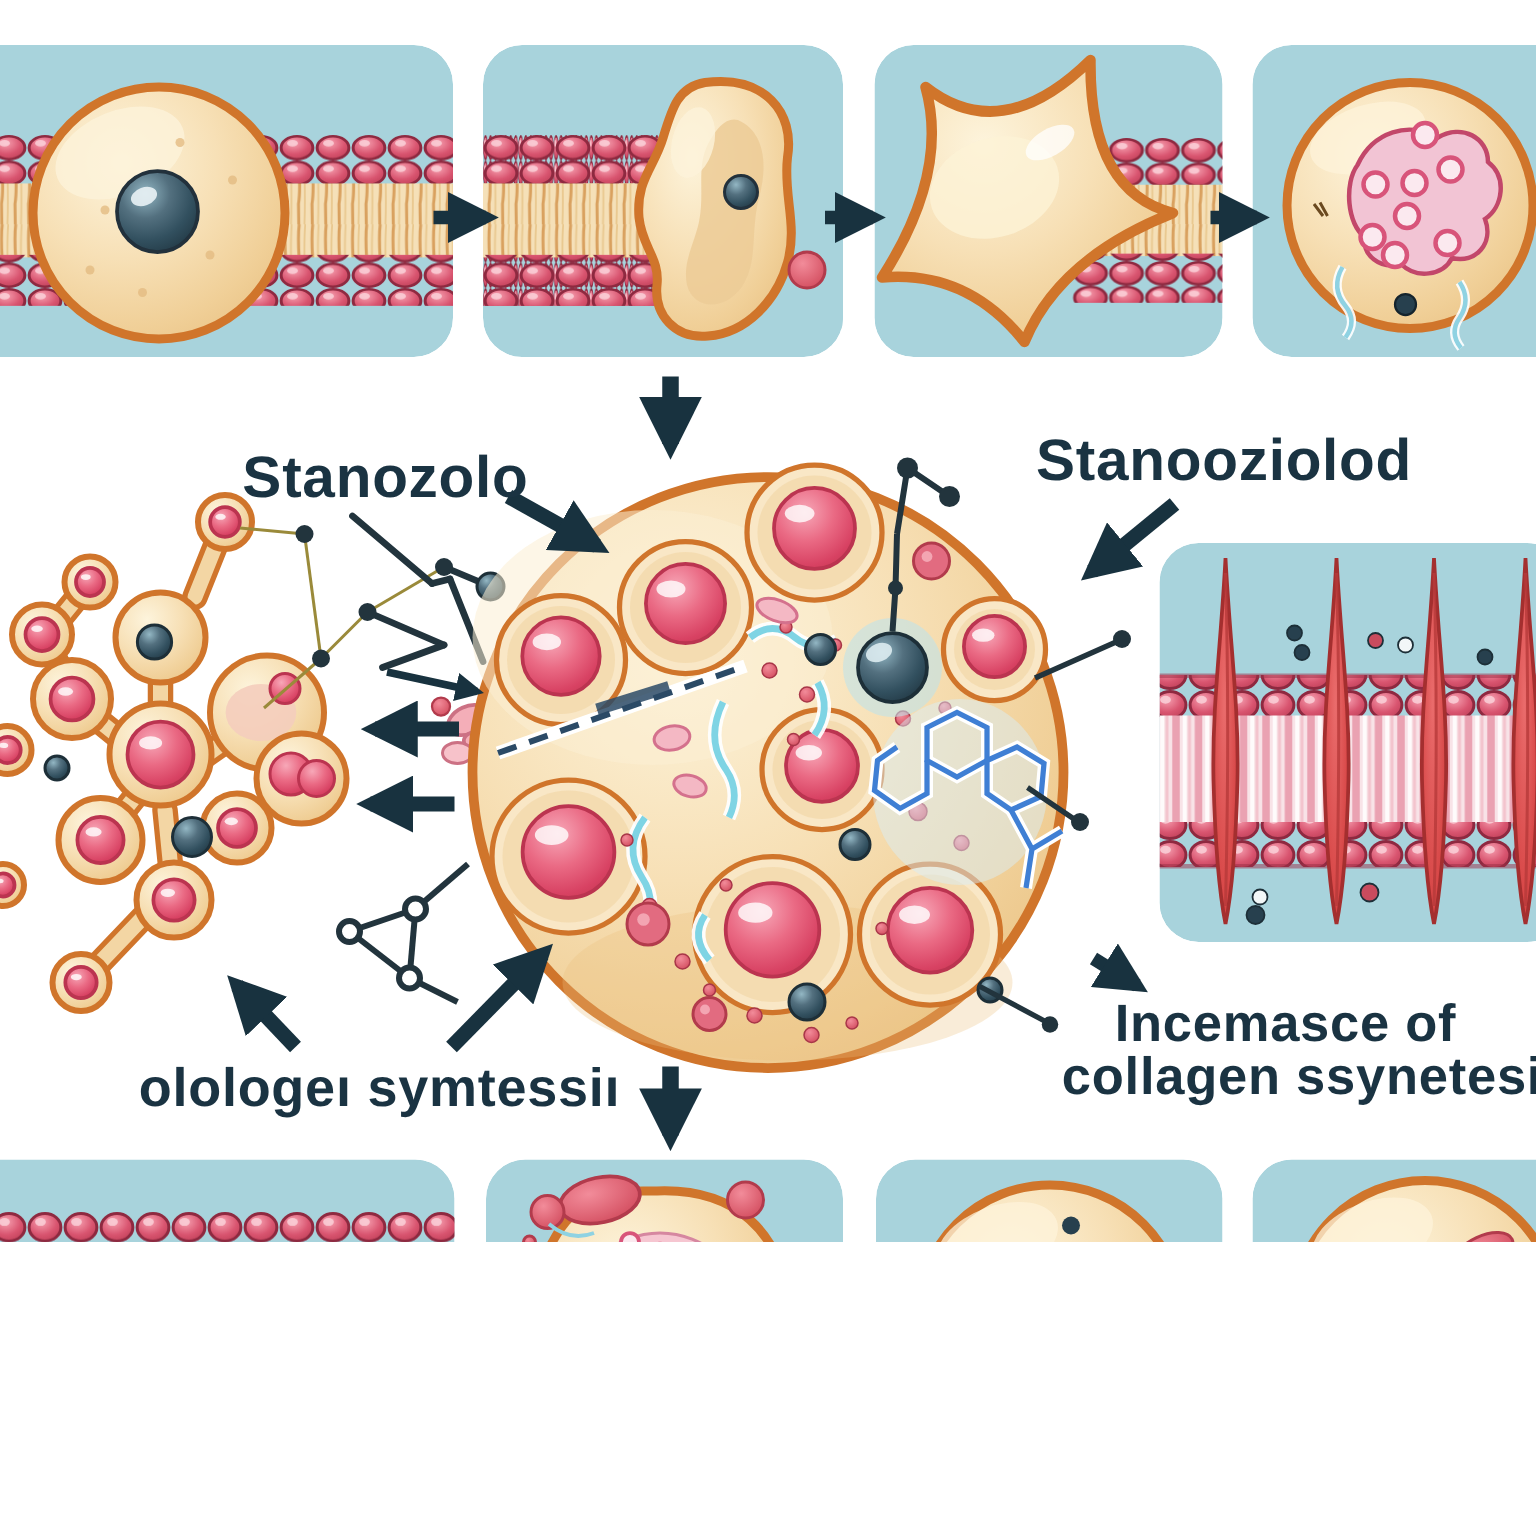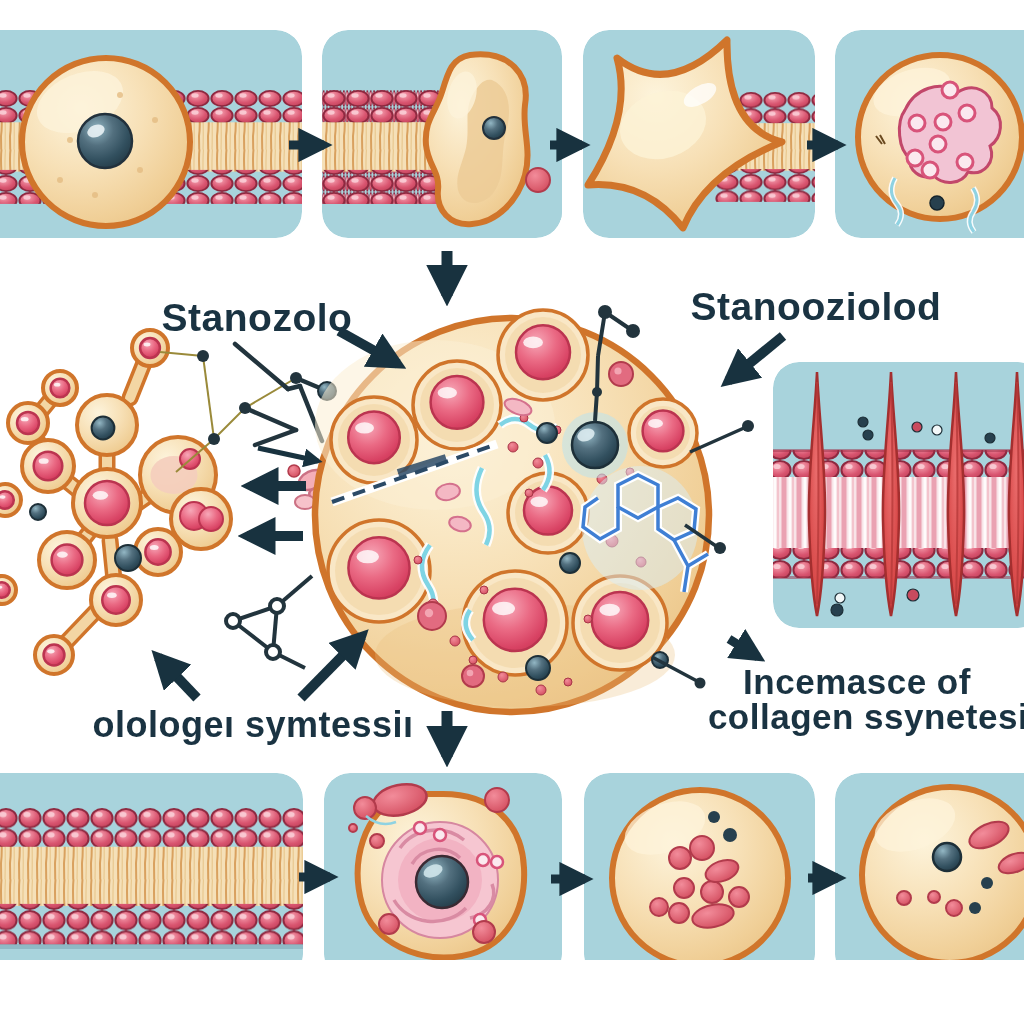--- a/index.html
+++ b/index.html
@@ -1,16 +1,16 @@
 <!DOCTYPE html>
 <html><head>
 <meta charset="utf-8">
 <style>
   html,body{margin:0;padding:0;background:#ffffff;}
-  #stage{position:relative;width:1024px;height:960px;background:#ffffff;overflow:hidden;
+  #stage{position:relative;width:1024px;height:828px;background:#ffffff;overflow:hidden;
          font-family:"Liberation Sans", sans-serif;}
   svg{display:block;}
   text{font-family:"Liberation Sans", sans-serif;font-weight:bold;fill:#1a3342;letter-spacing:.5px;}
 </style>
 </head>
 <body>
 
 <div id="stage">
 <svg width="1024" height="1024" viewBox="0 0 1024 1024">
 <defs>

